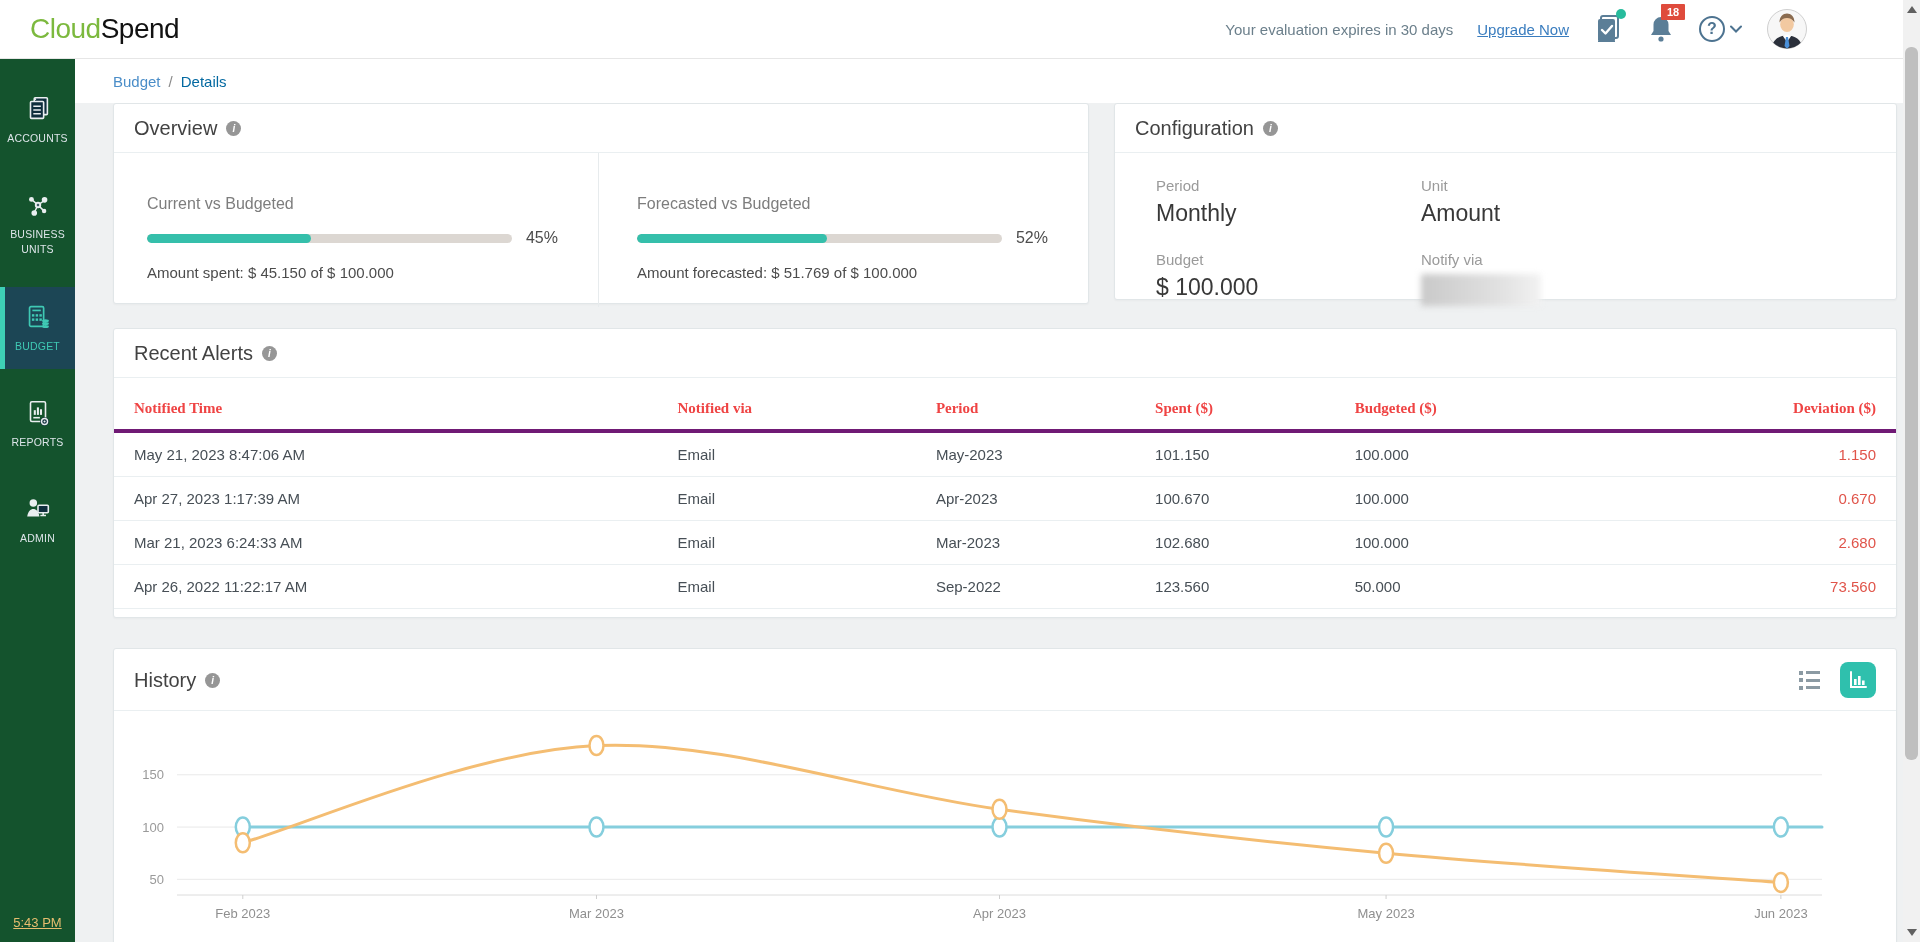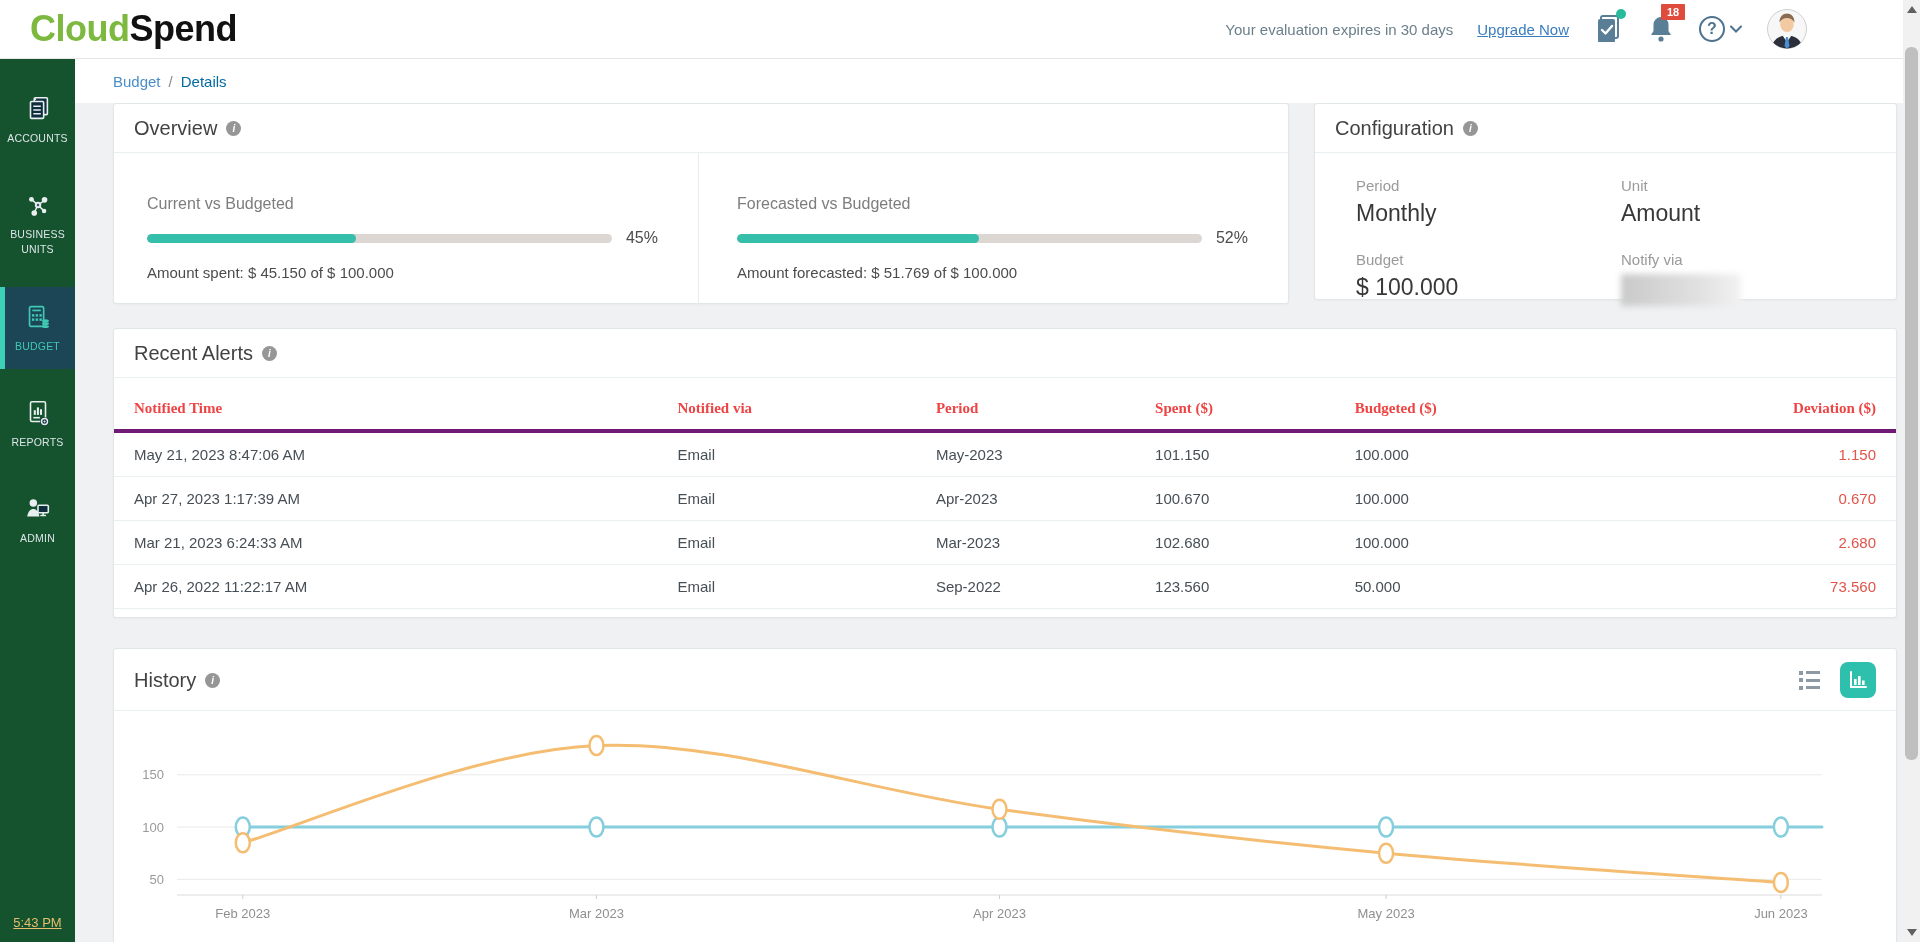--- a/index.html
+++ b/index.html
@@ -1,21 +1,21 @@
 <!DOCTYPE html>
 <html><head>
 <meta charset="utf-8">
 <style>
   * { margin:0; padding:0; box-sizing:border-box; }
   html,body { width:1920px; height:942px; overflow:hidden; font-family:"Liberation Sans", sans-serif; background:#fff; }
   .app { position:relative; width:1920px; height:942px; }
 
   
   .topbar { height:59px; background:#fff; border-bottom:1px solid #e6e6e6; display:flex; align-items:center; justify-content:space-between; padding:0 40px 0 30px; position:relative; z-index:5; }
-  .logo { font-size:36px; font-weight:700; letter-spacing:-0.5px; }
+  .logo { font-size:28px; font-weight:400; letter-spacing:-0.5px; }
   .logo .green { color:#7cb93e; }
   .logo .dark { color:#111; }
   .top-right { display:flex; align-items:center; gap:24px; margin-right:18px; }
   .eval-text { color:#6b7f8b; font-size:15px; }
   .upgrade { color:#3a7dbf; font-size:15px; text-decoration:underline; cursor:pointer; }
   .tb-ic { position:relative; display:flex; align-items:center; cursor:pointer; }
   .teal-dot { position:absolute; right:-3px; top:-4px; width:10px; height:10px; border-radius:50%; background:#27bb9c; }
   .badge { position:absolute; left:14px; top:-9px; background:#df4b3c; color:#fff; font-size:11px; font-weight:bold; padding:2px 6px; border-radius:1px; line-height:1.1; }
   .help-circle { width:26px; height:26px; border:2.5px solid #4d7390; border-radius:50%; color:#4d7390; font-weight:bold; font-size:16px; display:flex; align-items:center; justify-content:center; }
   .chev { margin-left:5px; }
@@ -40,21 +40,21 @@
   .crumb-sep { color:#8a8a8a; }
   .crumb-cur { color:#0369a1; }
   .content { padding:0 23px 0 38px; }
 
   .card { background:#fff; border:1px solid #e1e6e8; border-radius:3px; box-shadow:0 1px 2px rgba(0,0,0,0.03); }
   .card-title-row { display:flex; align-items:center; padding:13px 20px 12px 20px; border-bottom:1px solid #eaeff1; }
   .card-title { font-size:20px; color:#424242; font-weight:500; }
   .info-ic { width:15px; height:15px; border-radius:50%; background:#969696; color:#fff; font-size:10px; font-weight:bold; font-style:italic; display:inline-flex; align-items:center; justify-content:center; margin-left:9px; cursor:pointer; }
 
   .row1 { display:flex; gap:25px; margin-bottom:24px; }
-  .overview-card { width:1176px; height:201px; }
+  .overview-card { width:976px; height:201px; }
   .config-card { flex:1; height:197px; }
 
   .metrics { display:flex; height:154px; }
   .metric { flex:1; padding:42px 40px 0 33px; }
   .metric + .metric { border-left:1px solid #e7ebed; padding-left:38px; }
   .metric-label { color:#7d7d7d; font-size:16px; margin-bottom:16px; }
   .bar-row { display:flex; align-items:center; gap:14px; }
   .track { flex:1; height:9px; background:#dcd7d2; border-radius:5px; overflow:hidden; }
   .fill { height:100%; background:#35bfab; border-radius:5px; }
   .pct { color:#4c4c4c; font-size:16px; }

